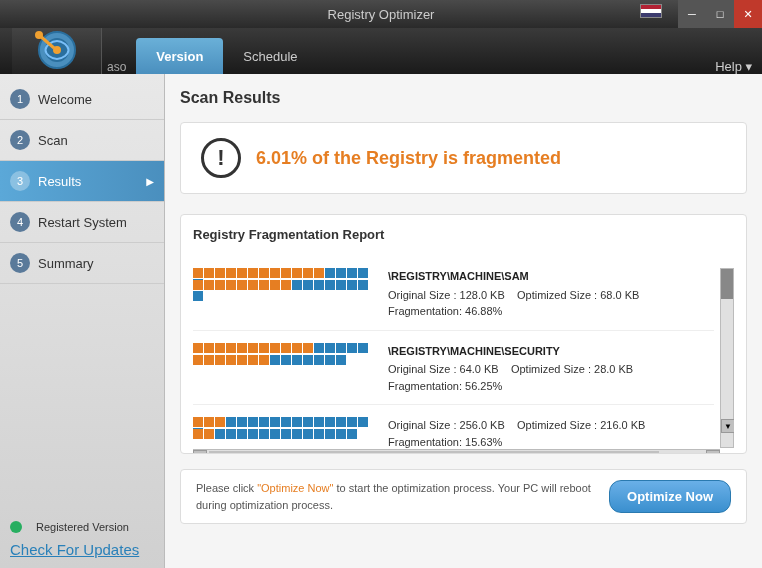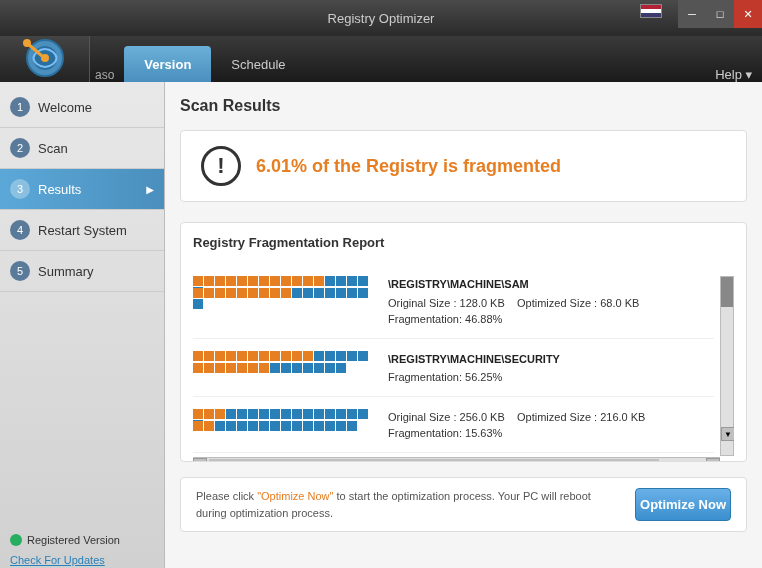--- a/index.html
+++ b/index.html
@@ -1,21 +1,21 @@
 <!DOCTYPE html>
 <html><head>
   <meta charset="utf-8">
   <style>
     * { margin: 0; padding: 0; box-sizing: border-box; }
     body { width: 762px; height: 568px; font-family: Arial, sans-serif; font-size: 12px; background: #2a2a2a; overflow: hidden; }
 
     
     #titlebar {
       background: linear-gradient(to bottom, #4a4a4a, #2a2a2a);
-      height: 36px;
+      height: 28px;
       display: flex;
       align-items: center;
       justify-content: center;
       color: #ccc;
       font-size: 13px;
       position: relative;
     }
     #titlebar .win-controls {
       position: absolute;
       right: 0;
@@ -44,21 +44,21 @@
       background: linear-gradient(to bottom, #b22234 33%, white 33%, white 66%, #3c3b6e 66%);
       border: 1px solid #888;
     }
 
     
     #navbar {
       background: linear-gradient(to bottom, #3a3a3a, #1a1a1a);
       height: 46px;
       display: flex;
       align-items: center;
-      padding-left: 0;
+      padding-left: 12px;
     }
     #logo-area {
       width: 90px;
       height: 46px;
       background: linear-gradient(to bottom, #444, #222);
       display: flex;
       align-items: center;
       justify-content: center;
       border-right: 1px solid #555;
     }
@@ -142,33 +142,34 @@
     .sidebar-bottom {
       margin-top: auto;
       padding: 10px;
     }
     .registered {
       display: flex;
       align-items: center;
       color: #333;
       font-size: 11px;
       margin-bottom: 8px;
+      gap: 9px;
     }
     .green-dot {
       width: 12px;
       height: 12px;
       border-radius: 50%;
       background: #27ae60;
       margin-right: 5px;
       flex-shrink: 0;
     }
     .check-updates {
       color: #2980b9;
       cursor: pointer;
-      font-size: 11px;
+      font-size: 15px;
       display: block;
     }
 
     
     #content {
       flex: 1;
       padding: 15px;
       overflow-y: auto;
       background: #f5f5f5;
     }
@@ -321,22 +322,22 @@
       flex: 1;
       line-height: 1.5;
     }
     .optimize-link {
       color: #e67e22;
     }
     .optimize-btn {
       background: linear-gradient(to bottom, #6ab0e8, #3a8fce);
       color: white;
       border: 1px solid #2a7ab0;
-      border-radius: 4px;
-      padding: 8px 4px;
+      border-radius: 12px;
+      padding: 8px 17px;
       cursor: pointer;
       font-size: 13px;
       font-weight: bold;
       white-space: nowrap;
       margin-left: 15px;
     }
   </style>
 </head>
 <body>
 
@@ -502,20 +503,23 @@
                   <span class="bar-block bar-blue"></span>
                   <span class="bar-block bar-blue"></span>
                   <span class="bar-block bar-blue"></span>
                   <span class="bar-block bar-blue"></span>
                   <span class="bar-block bar-blue"></span>
                   <span class="bar-block bar-blue"></span>
               </div>
             </div>
             <div class="item-info">
               <div class="item-path">\REGISTRY\MACHINE\SECURITY</div>
+              <div>
+                <span>Original Size : 64.0 KB</span>&nbsp;&nbsp;&nbsp;&nbsp;<span>Optimized Size : 28.0 KB</span>
+              </div>
               <div>Fragmentation: 56.25%</div>
             </div>
           </div>
 
           <div class="report-item">
             <div class="frag-bars">
               <div class="bar-row">
                 <span class="bar-block bar-orange"></span>
                   <span class="bar-block bar-orange"></span>
                   <span class="bar-block bar-orange"></span>

